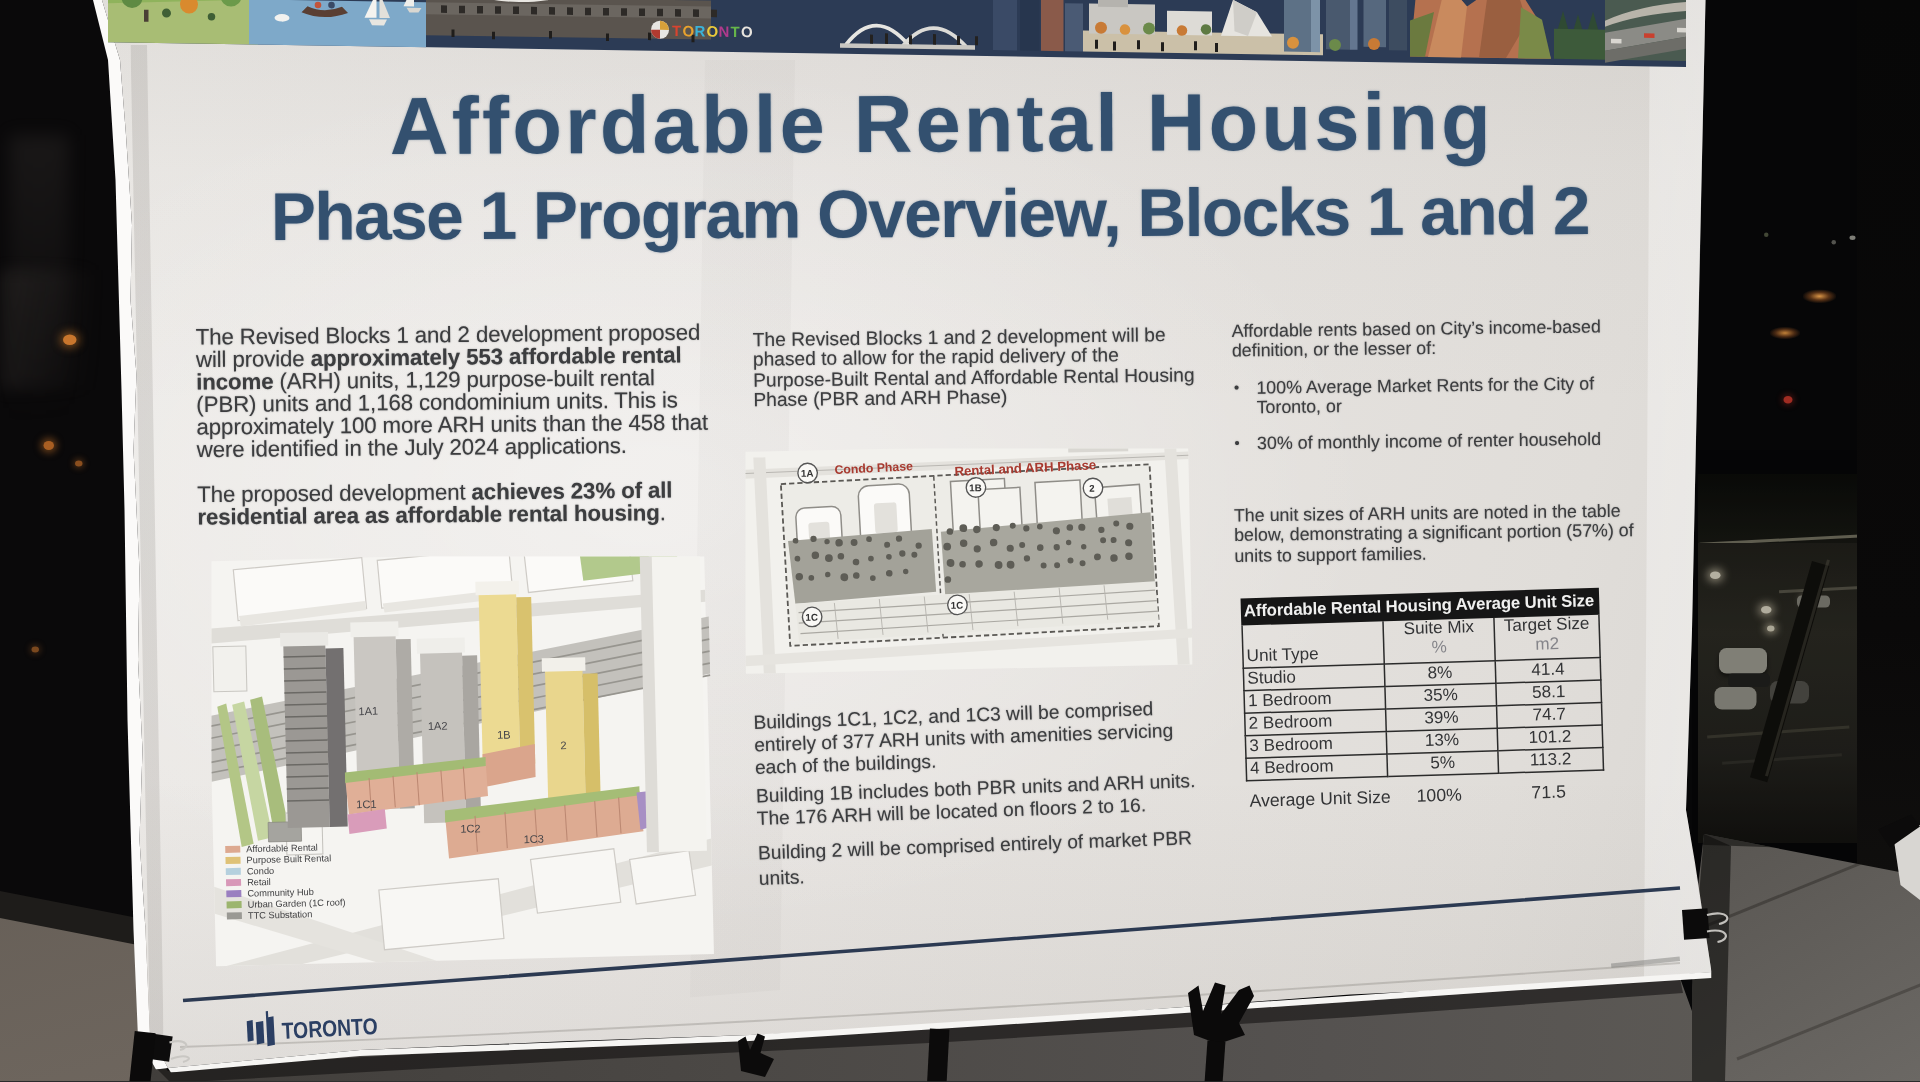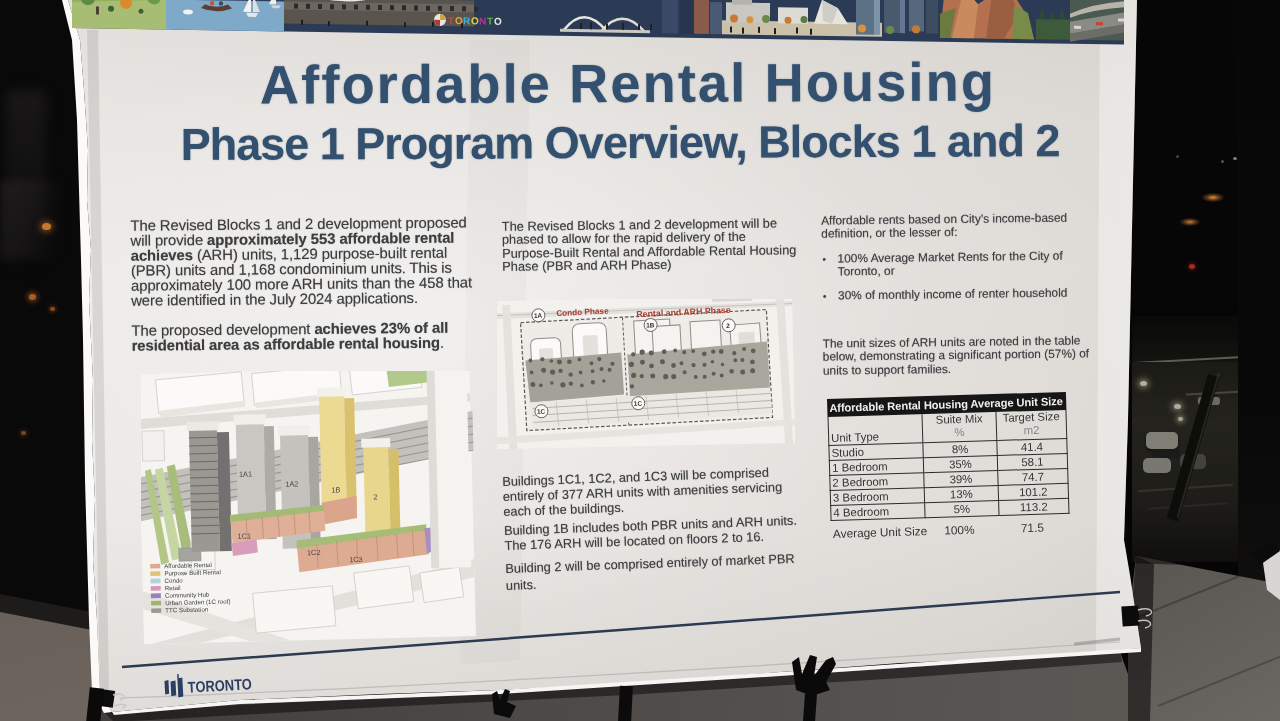--- a/index.html
+++ b/index.html
@@ -268,21 +268,21 @@
     <path d="M1004,-2 Q1030,-14 1068,-16 L1068,-10 Q1030,-8 1004,2 Z" fill="#b8b4aa"></path>
   </g>
 </svg>
 
 <div class="abs" style="left:0;top:52px;width:1256px;text-align:center;font-weight:bold;font-size:54px;color:#33506f;letter-spacing:2.2px;text-shadow:0 0 1.5px rgba(51,80,111,0.55);transform:rotate(-0.25deg);">Affordable Rental Housing</div>
 
 <div class="abs" style="left:0;top:117px;width:1240px;text-align:center;font-weight:bold;font-size:45px;color:#33506f;letter-spacing:-1px;text-shadow:0 0 1.5px rgba(51,80,111,0.5);transform:rotate(-0.25deg);">Phase 1 Program Overview, Blocks 1 and 2</div>
 
 <div class="abs" style="left:131px;top:217px;width:360px;font-size:14.9px;line-height:14.9px;letter-spacing:-0.1px;color:#3c3d3f;text-shadow:0 0 1px rgba(60,61,63,0.5);transform:rotate(-0.55deg);white-space:nowrap;">
 
-  <div>The Revised Blocks 1 and 2 development proposed<br>will provide <b>approximately 553 affordable rental</b><br><b>achieves</b> (ARH) units, 1,129 purpose-built rental<br>(PBR) units and 1,168 condominium units. This is<br>approximately 100 more ARH units than the 458 that<br>were identified in the July 2024 applications.</div>
+  <div>The Revised Blocks 1 and 2 development proposed<br>will provide <b>approximately 553 affordable rental</b><br><b>income</b> (ARH) units, 1,129 purpose-built rental<br>(PBR) units and 1,168 condominium units. This is<br>approximately 100 more ARH units than the 458 that<br>were identified in the July 2024 applications.</div>
 
   <div style="margin-top:16px;">The proposed development <b>achieves 23% of all</b><br><b>residential area as affordable rental housing</b>.</div>
 </div>
 
 <svg class="abs" style="left:141px;top:371px;" width="340" height="278" viewBox="0 0 340 278">
   <g transform="rotate(-1.4 10 270)">
 
     <rect x="3" y="3" width="332" height="270" fill="#f5f4f1"></rect>
 
     <path d="M3,48 L335,30 L335,38 L3,58 Z" fill="#dfddd8"></path>

